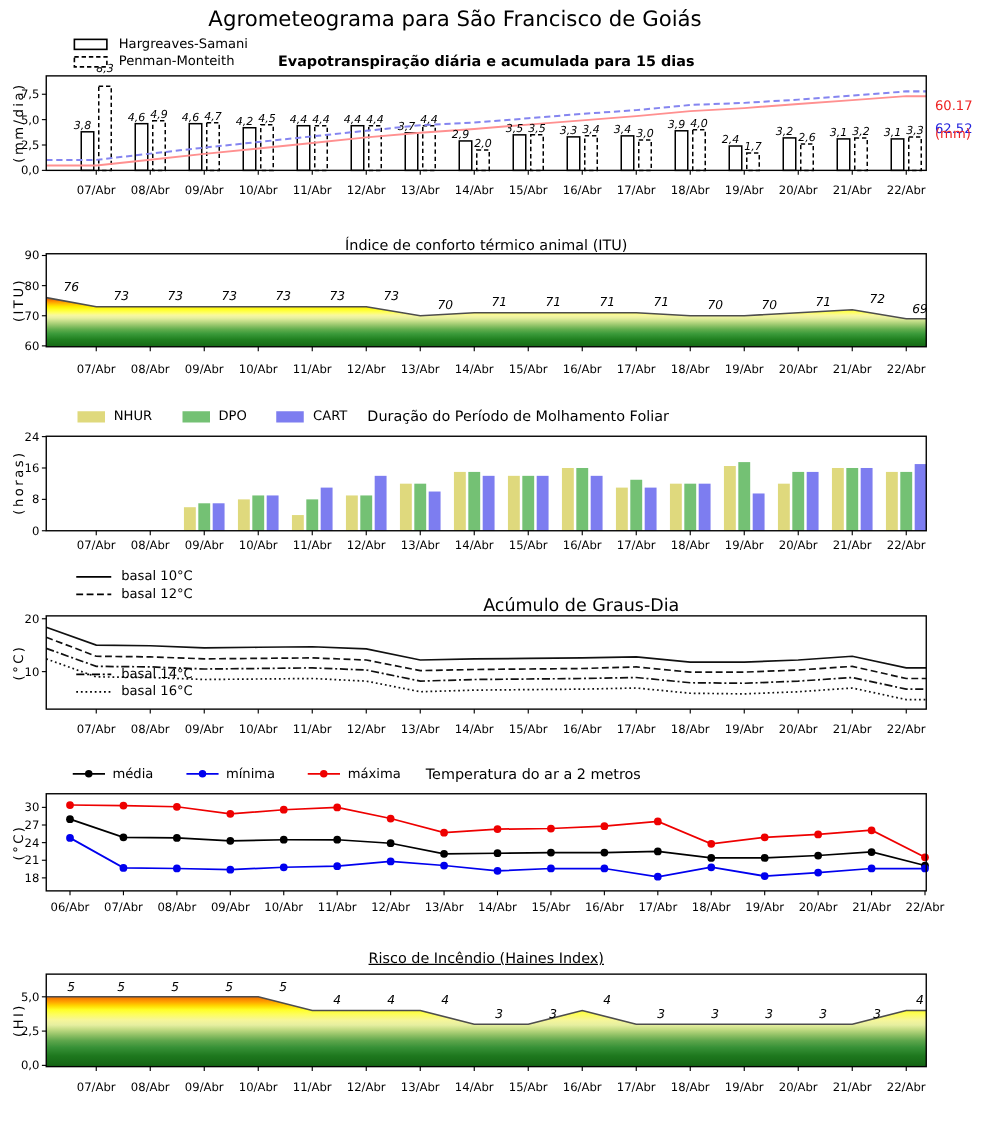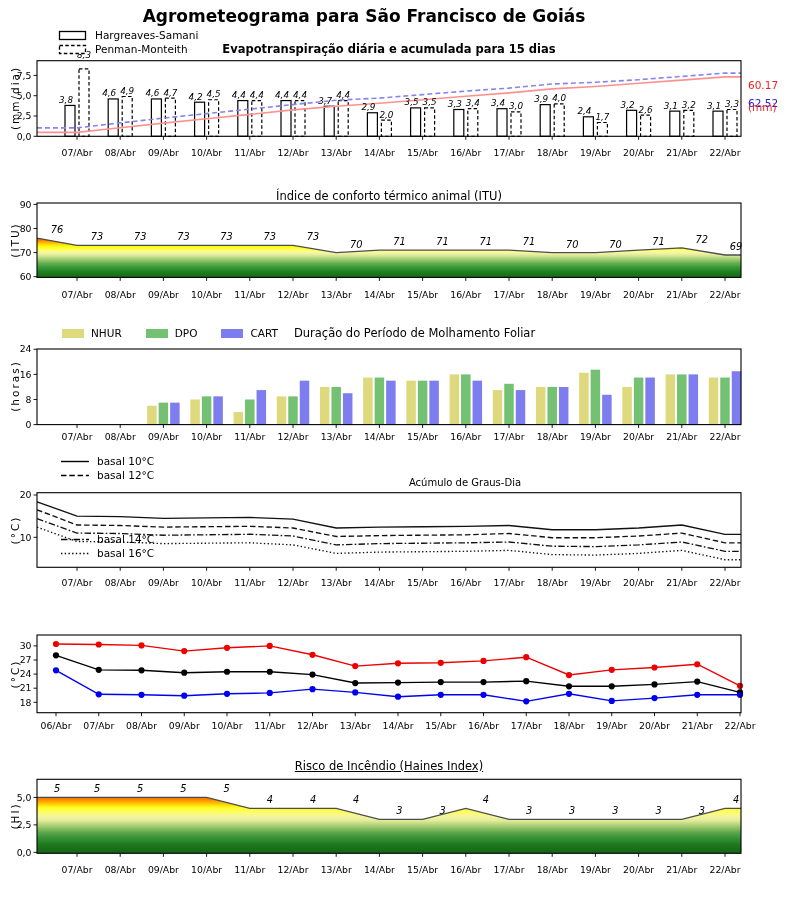--- a/index.html
+++ b/index.html
@@ -1,20 +1,20 @@
 <!DOCTYPE html>
 <html><head>
 <meta charset="utf-8">
 <style>
   html,body{margin:0;padding:0;background:#fff;}
   #stage{position:relative;width:800px;height:900px;background:#fff;overflow:hidden;
          font-family:"DejaVu Sans","Liberation Sans",sans-serif;color:#000;}
   #charts{position:absolute;left:0;top:0;}
   .ov{position:absolute;white-space:nowrap;}
-  .main-title{left:0;top:6px;width:728px;text-align:center;font-size:17px;font-weight:bold;}
+  .main-title{left:0;top:6px;width:728px;text-align:center;font-size:17px;}
   .panel-title{left:37px;width:704px;text-align:center;font-size:11.5px;}
   .ylab{transform:translate(-50%,-50%) rotate(-90deg);font-size:10.5px;letter-spacing:2px;}
   .lgcol{display:flex;flex-direction:column;gap:2px;}
   .lgrow{display:flex;align-items:center;gap:7px;font-size:10.5px;}
   .lgflex{display:flex;align-items:center;font-size:10.5px;}
   .sw{display:inline-block;width:22px;height:9px;}
   .racc{font-size:10.5px;}
   .b{color:#2222dd;margin-top:44px;} .r{color:#ee2222;}
 </style>
 </head>
@@ -568,20 +568,38 @@
         <span>basal 14°C</span>
       </div>
       <div class="lgrow">
         <svg width="30" height="9">
             <line x1="1" y1="4.5" x2="29" y2="4.5" stroke="#000" stroke-width="1.4" stroke-dasharray="1.4,2.3"></line>
           </svg>
         <span>basal 16°C</span>
       </div>
     </div>
   </div>
-  <div class="ov" style="left:305px;top:477px;width:320px;text-align:center;font-size:10px;">Acúmulo de Graus-Dia</div>
+  <div class="ov" style="left:305px;top:477px;width:320px;text-align:center;font-size:14px;">Acúmulo de Graus-Dia</div>
   <div class="ov ylab" style="left:15px;top:530px;">(°C)</div>
 
+  <div class="ov lgflex" style="left:58px;top:612px;">
+    <svg width="26" height="10">
+        <line x1="0" y1="5" x2="26" y2="5" stroke="#000" stroke-width="1.4"></line>
+        <circle cx="13" cy="5" r="3" fill="#000"></circle>
+      </svg>
+    <span style="margin-left:6px;">média</span>
+    <svg width="26" height="10" style="margin-left:26px;">
+        <line x1="0" y1="5" x2="26" y2="5" stroke="#0000ee" stroke-width="1.4"></line>
+        <circle cx="13" cy="5" r="3" fill="#0000ee"></circle>
+      </svg>
+    <span style="margin-left:6px;">mínima</span>
+    <svg width="26" height="10" style="margin-left:26px;">
+        <line x1="0" y1="5" x2="26" y2="5" stroke="#ee0000" stroke-width="1.4"></line>
+        <circle cx="13" cy="5" r="3" fill="#ee0000"></circle>
+      </svg>
+    <span style="margin-left:6px;">máxima</span>
+    <span style="margin-left:20px;font-size:11.5px;">Temperatura do ar a 2 metros</span>
+  </div>
   <div class="ov ylab" style="left:15px;top:674px;">(°C)</div>
 
   <div class="ov panel-title" style="top:759px;text-decoration:underline;">Risco de Incêndio (Haines Index)</div>
   <div class="ov ylab" style="left:15px;top:816px;">(HI)</div>
 </div>
 
 </body></html>

